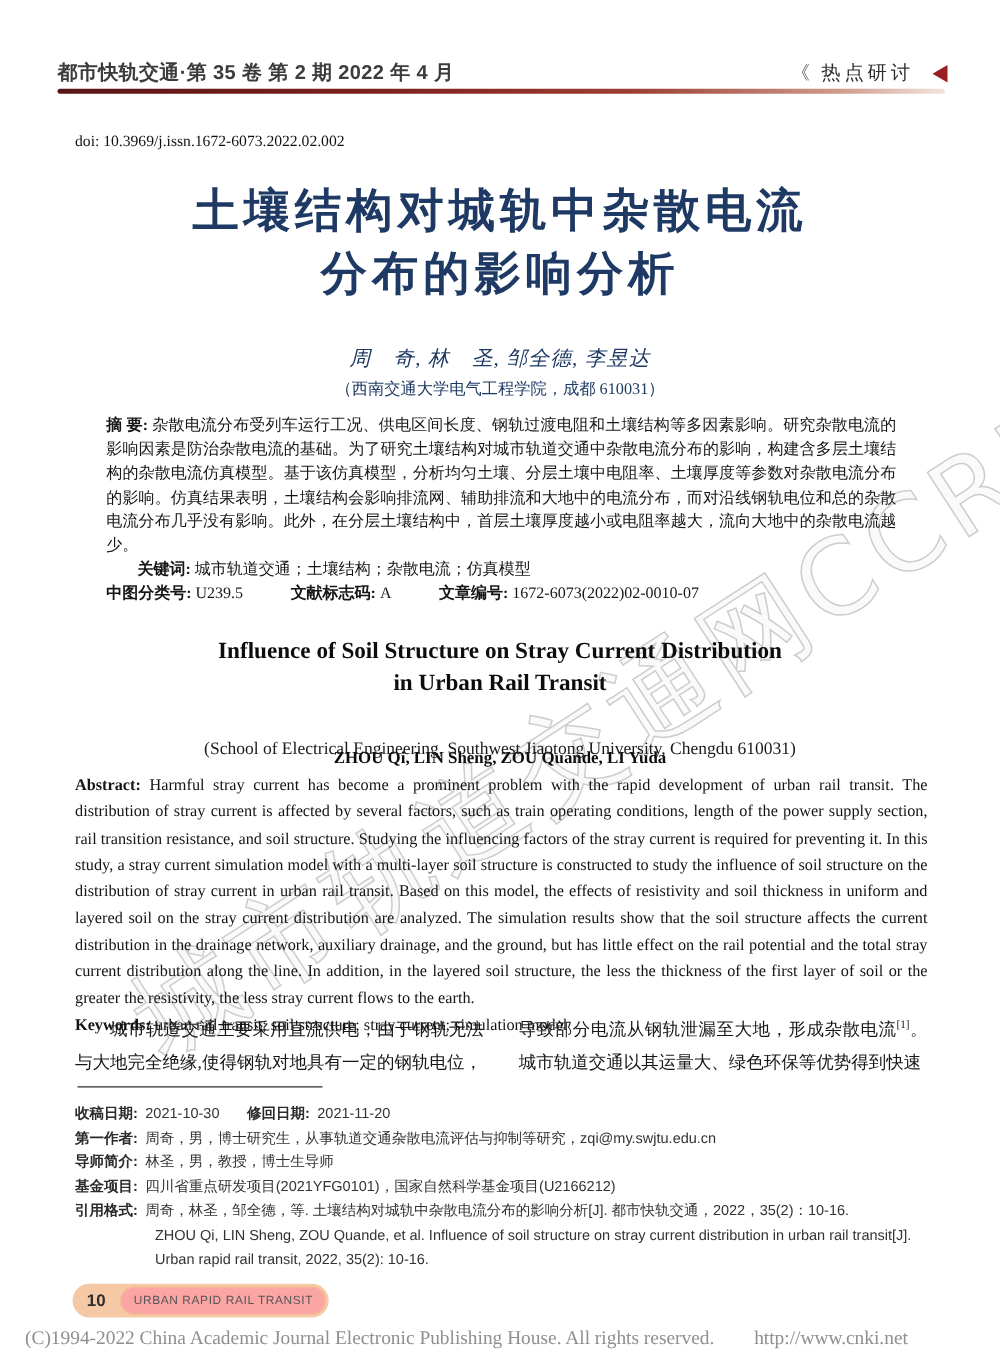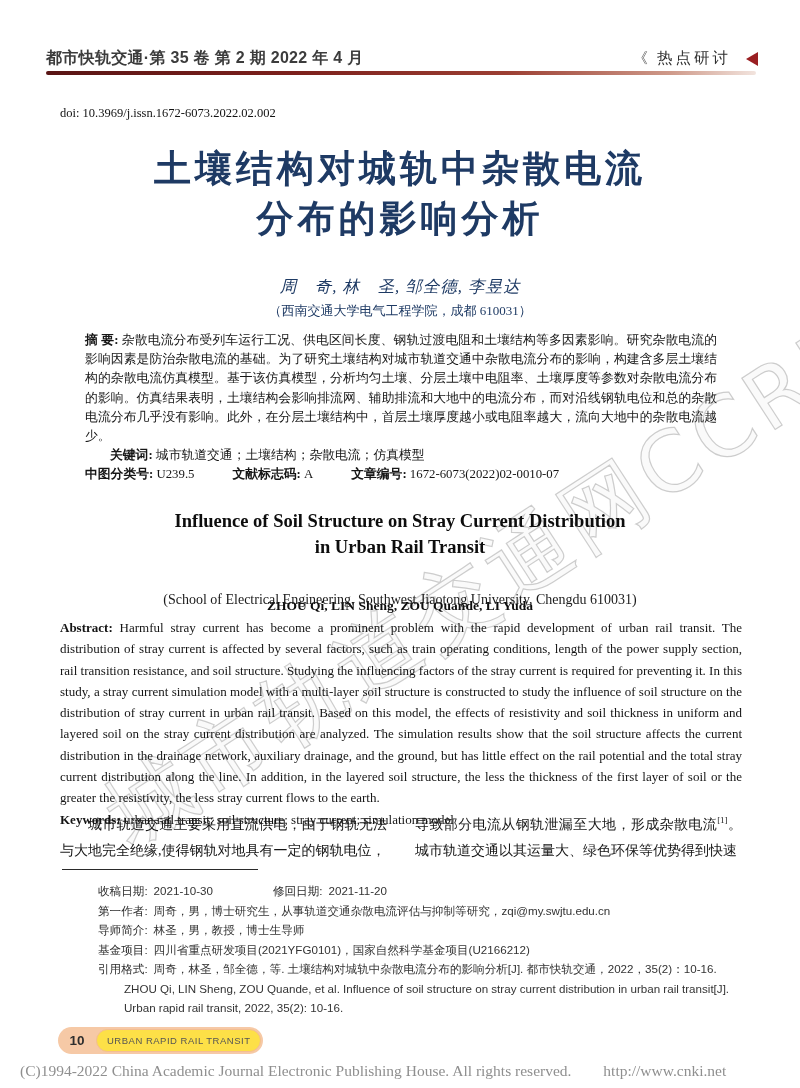--- a/index.html
+++ b/index.html
@@ -74,34 +74,34 @@
   .col { width: 327px; font-size: 14px; line-height: 26px; text-align: justify; color: #161616; }
   .col p { text-indent: 2em; }
   sup { font-size: 9px; vertical-align: super; line-height: 0; }
   
   .fn-sep { position: absolute; top: 869px; left: 62px; width: 196px; border-top: 1.5px solid #2a2a2a; }
   .footnotes {
     position: absolute; top: 881px; left: 60px; width: 690px;
     font-family: "Liberation Sans", "DejaVu Sans", sans-serif;
     font-size: 11.6px; line-height: 19.5px; color: #333;
   }
-  .footnotes b { font-weight: normal; color: #2b2b2b; margin-left: 38px; }
+  .footnotes b { font-weight: bold; color: #2b2b2b; }
   .fn-row { display: flex; }
   .fn-row b { white-space: nowrap; margin-right: 6px; }
   .cite-cont { margin-left: 64px; }
   
   .page-badge {
     position: absolute; top: 1027px; left: 58px;
     display: flex; align-items: center;
     background: #f6c9a6; border-radius: 14px; height: 27px; padding: 2px 2px 2px 0;
     font-family: "Liberation Sans", "DejaVu Sans", sans-serif;
   }
   .page-num { width: 38px; text-align: center; font-size: 13.5px; font-weight: bold; color: #2e2e2e; }
   .badge-label {
-    background: #fde047; border: 1.5px solid #f0b astd;
+    background: #fca5a5; border: 1.5px solid #f0b astd;
     border: 1.5px solid #f3bd93; border-radius: 12px; height: 23px;
     display: flex; align-items: center; padding: 0 10px;
     font-size: 9.5px; color: #555; letter-spacing: 0.5px; white-space: nowrap;
   }
   
   .copyright {
     position: absolute; top: 1062px; left: 20px; width: 760px;
     font-size: 15.5px; color: #8f8f8f; white-space: nowrap;
   }
   .copyright .url { margin-left: 28px; text-align: right; }

